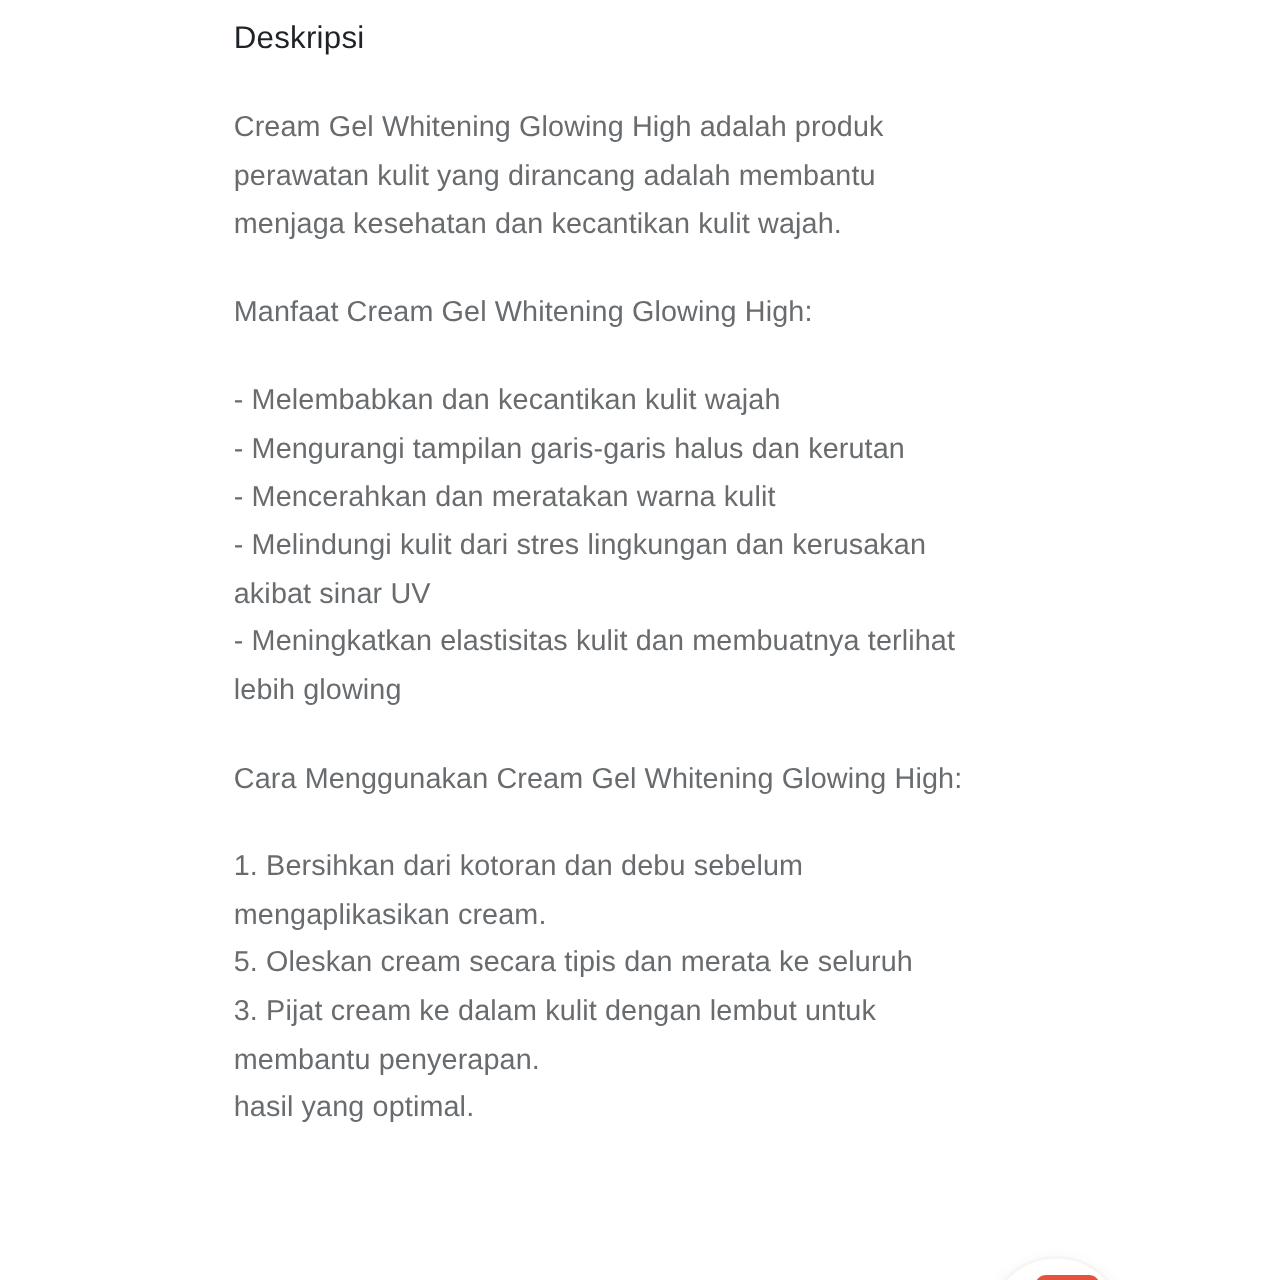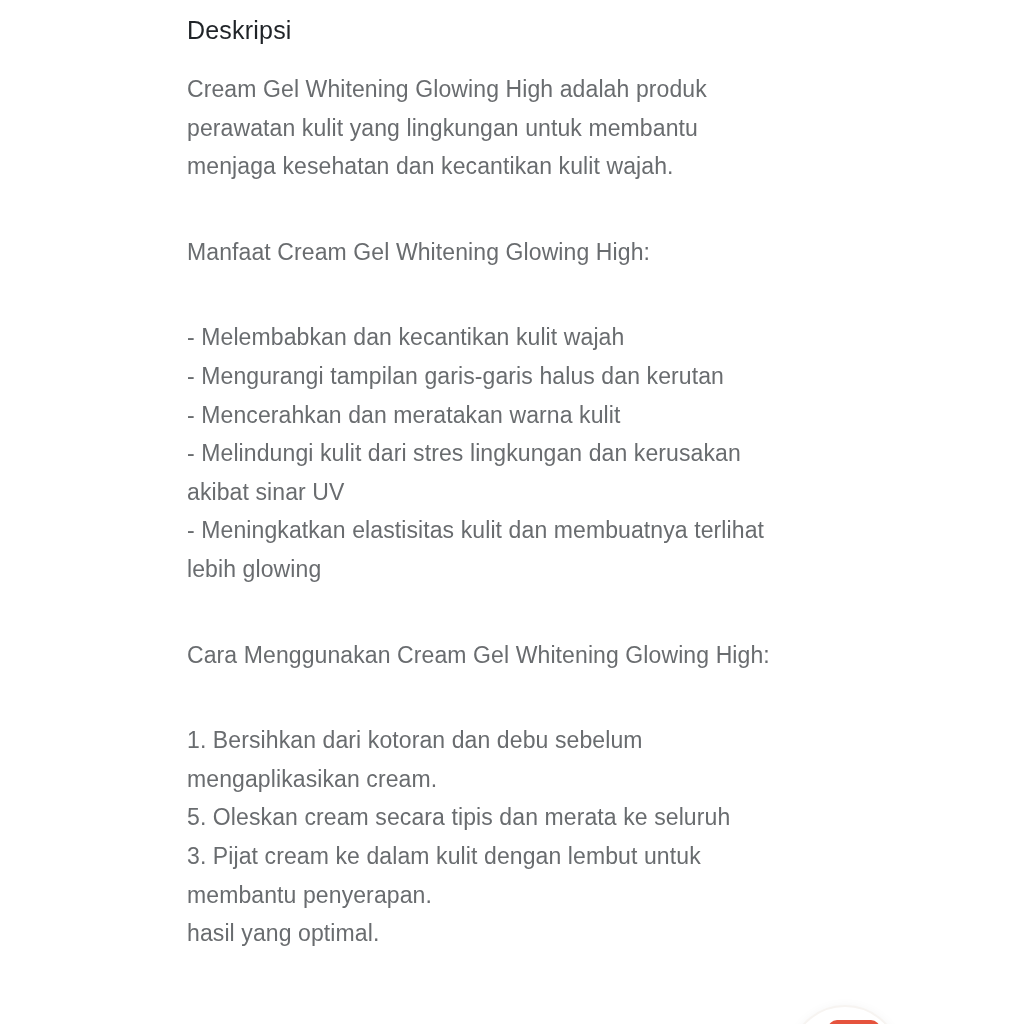--- a/index.html
+++ b/index.html
@@ -17,22 +17,22 @@
     top: 12px;
     width: 700px;
   }
   .title {
     font-size: 25px;
     line-height: 36px;
     font-weight: 400;
     color: #1f2327;
     letter-spacing: 0.2px;
   }
-  .para { margin-top: 47px; }
-  .para.first { margin-top: 22px; }
+  .para { margin-top: 32px; }
+  .para.first { margin-top: 34px; }
   .line {
     font-size: 23px;
     line-height: 38.6px;
     font-weight: 400;
     color: #696c6f;
     white-space: nowrap;
     letter-spacing: 0.1px;
   }
   .fab {
     position: absolute;
@@ -58,21 +58,21 @@
 </style>
 </head>
 <body>
 
 <div class="content">
 
   <div class="title">Deskripsi</div>
 
   <div class="para first">
     <div class="line">Cream Gel Whitening Glowing High adalah produk</div>
-    <div class="line">perawatan kulit yang lingkungan untuk membantu</div>
+    <div class="line">perawatan kulit yang dirancang adalah membantu</div>
     <div class="line">menjaga kesehatan dan kecantikan kulit wajah.</div>
   </div>
 
   <div class="para">
     <div class="line">Manfaat Cream Gel Whitening Glowing High:</div>
   </div>
 
   <div class="para">
     <div class="line">- Melembabkan dan kecantikan kulit wajah</div>
     <div class="line">- Mengurangi tampilan garis-garis halus dan kerutan</div>

